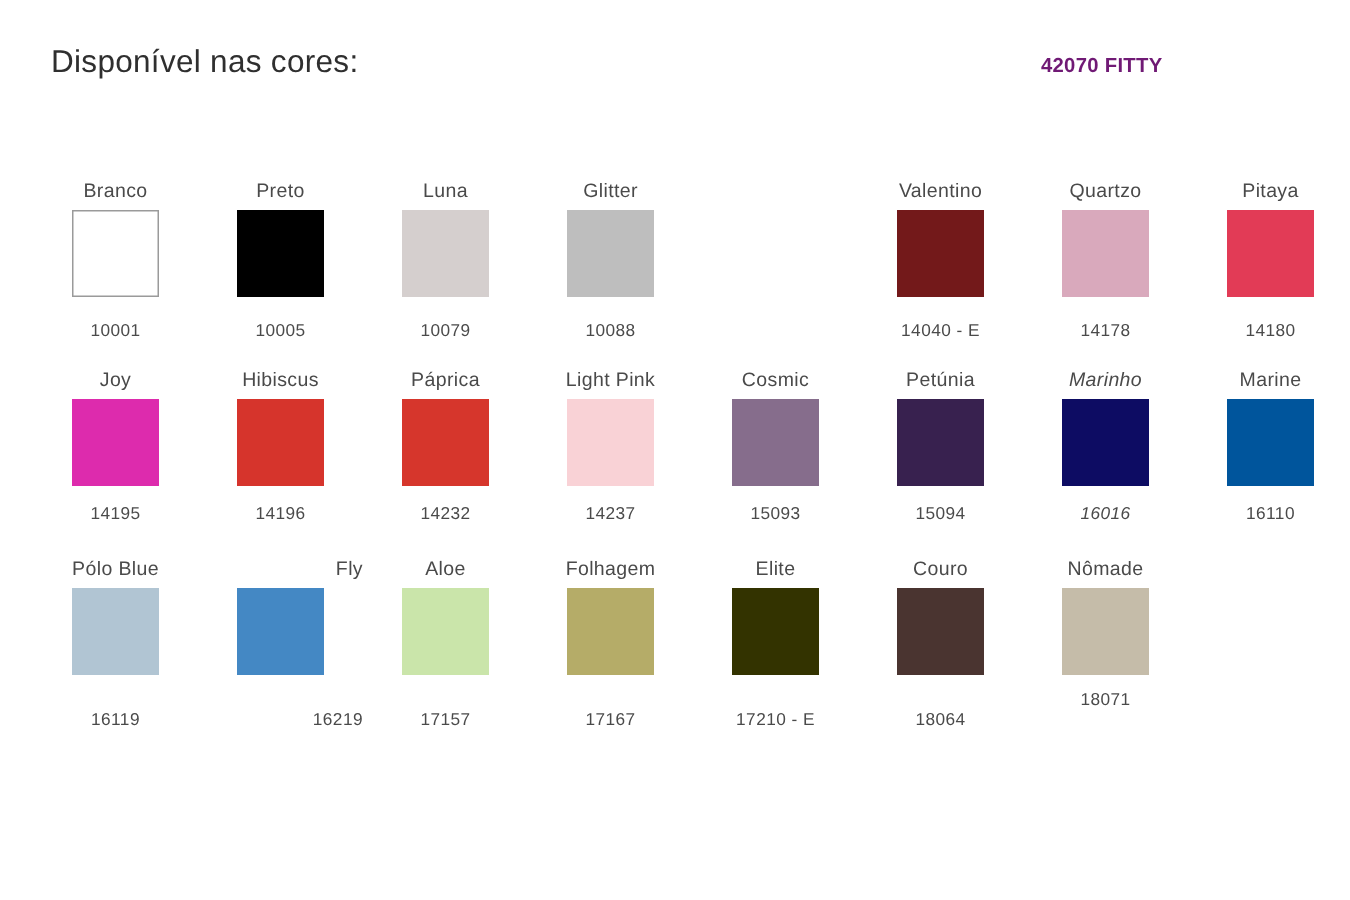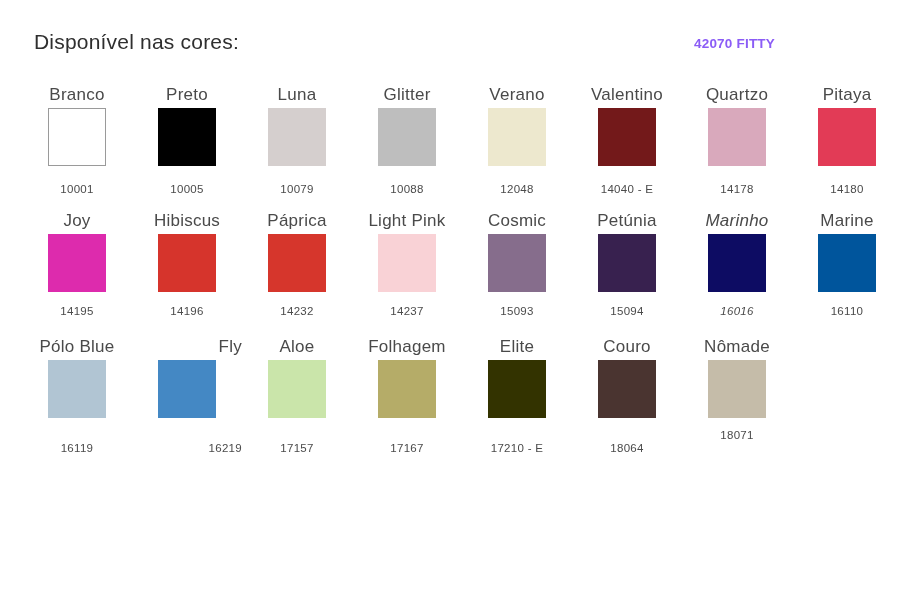--- a/index.html
+++ b/index.html
@@ -41,21 +41,21 @@
     color: #2f2f2f;
     white-space: nowrap;
   }
   .ref-code {
     position: absolute;
     right: 36px;
     top: 6px;
     font-size: 13.5px;
     font-weight: 700;
     letter-spacing: 0.2px;
-    color: #8b5cf6;
+    color: #701a75;
     white-space: nowrap;
   }
 
   
   .grid {
     position: absolute;
     top: 88px;
     left: 22px;
     width: 860px;
   }
@@ -64,27 +64,28 @@
     position: relative;
     height: 126px;
   }
   .cell {
     position: absolute;
     width: 110px;
     top: 0;
     text-align: center;
   }
   .cell-name {
-    font-size: 17px;
+    font-size: 13px;
     line-height: 14px;
     letter-spacing: 0.25px;
     color: #4a4a4a;
     height: 14px;
     white-space: nowrap;
     overflow: visible;
+    margin-top: 32px;
   }
   .chip-wrap {
     height: 62px;
     display: flex;
     align-items: flex-start;
     justify-content: center;
     margin-top: 6px;
   }
   .chip {
     width: 58px;
@@ -140,27 +141,20 @@
           </div>
           <div class="cell-code code-gap-0">10079</div>
         </div>
         <div class="cell" style="left: 330px;">
           <div class="cell-name">Glitter</div>
           <div class="chip-wrap">
             <div class="chip" style="background: rgb(190, 190, 190);"></div>
           </div>
           <div class="cell-code code-gap-0">10088</div>
         </div>
-        <div class="cell" style="left: 440px;">
-          <div class="cell-name">Verano</div>
-          <div class="chip-wrap">
-            <div class="chip" style="background: rgb(237, 232, 206);"></div>
-          </div>
-          <div class="cell-code code-gap-0">12048</div>
-        </div>
         <div class="cell" style="left: 550px;">
           <div class="cell-name">Valentino</div>
           <div class="chip-wrap">
             <div class="chip" style="background: rgb(115, 25, 26);"></div>
           </div>
           <div class="cell-code code-gap-0">14040 - E</div>
         </div>
         <div class="cell" style="left: 660px;">
           <div class="cell-name">Quartzo</div>
           <div class="chip-wrap">

